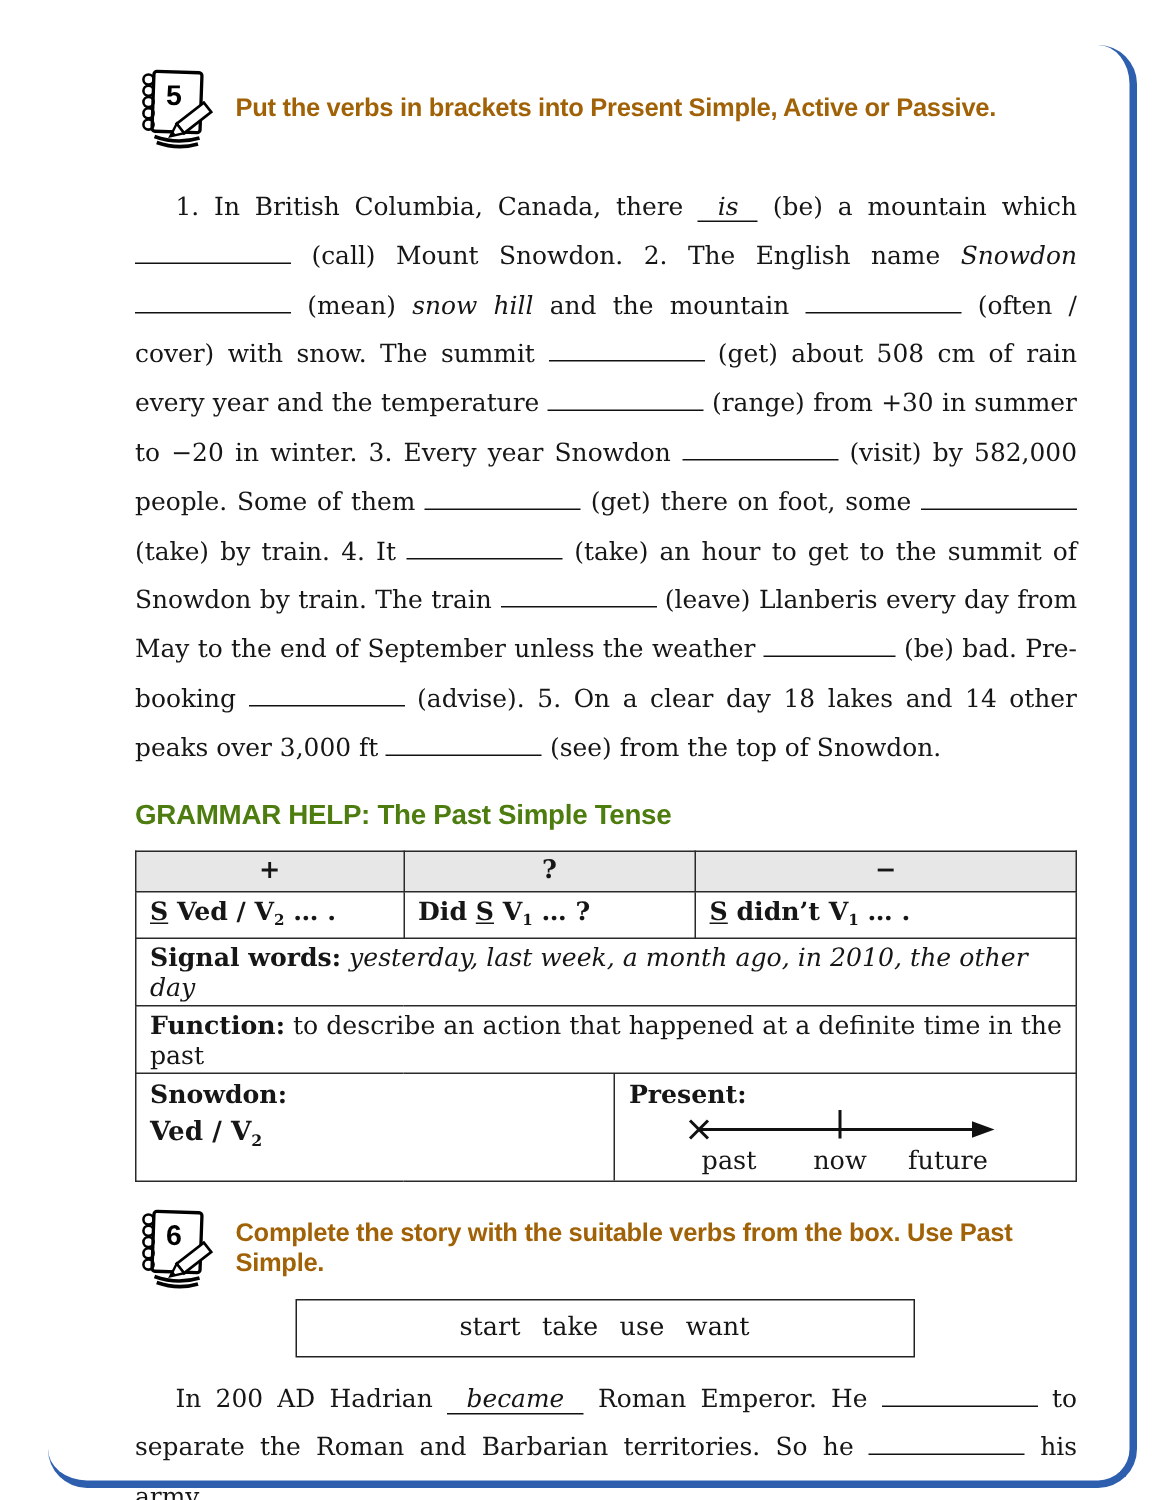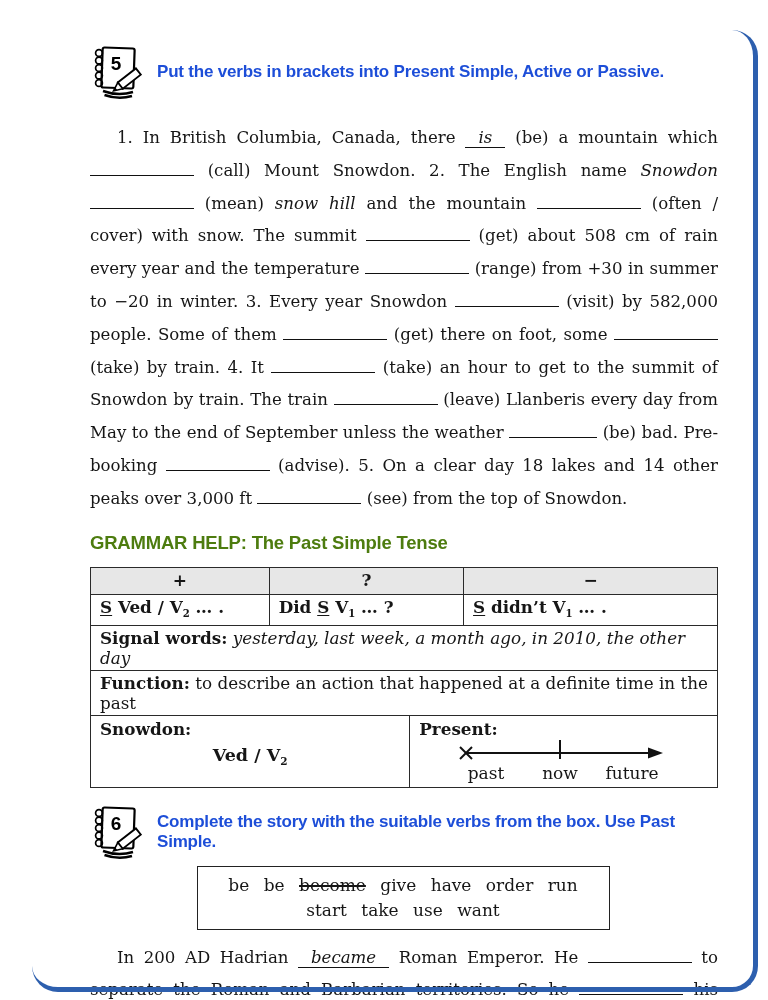--- a/index.html
+++ b/index.html
@@ -12,21 +12,21 @@
     position: absolute; top: 30px; left: 32px; right: 10px; bottom: 8px;
     border-right: 5px solid #2d5fae; border-bottom: 5px solid #2d5fae;
     border-radius: 0 26px 26px 26px; pointer-events: none;
   }
 
   
   .ex-header { display: flex; align-items: center; gap: 13px; }
   .ex-icon { flex: 0 0 auto; width: 56px; height: 56px; }
   .ex-title {
     font-family: "Liberation Sans", sans-serif; font-weight: 700;
-    font-size: 17px; letter-spacing: -0.2px; color: #1d4ed8;
+    font-size: 17px; letter-spacing: -0.2px; color: #a16207;
   }
 
   
   .body-text {
     margin: 22px 0 0 2px; width: 628px; text-align: justify;
     font-size: 16.6px; line-height: 32.8px; text-indent: 27px;
   }
   .story-text { margin-top: 12px; }
 
   .seg-blank { display: inline-block; border-bottom: 1.5px solid #111; height: 0.92em; }
@@ -44,21 +44,21 @@
 
   
   .gtable { width: 628px; margin-left: 2px; border-collapse: collapse; font-size: 16.8px; }
   .gtable td, .gtable th { border: 1.5px solid #2a2a2a; padding: 2px 9px; vertical-align: top; }
   .gtable th { background: #e7e7e7; font-weight: 700; text-align: center; height: 27px; font-size: 17px; }
   .gtable .form-row td { height: 31px; }
   .fs-cell { padding: 0 !important; }
   .fs-wrap { display: flex; width: 100%; }
   .fs-left { width: 51%; border-right: 1.5px solid #2a2a2a; padding: 3px 9px 8px; }
   .fs-right { width: 49%; padding: 3px 9px 2px; }
-  .formula-line { text-align: center; margin-top: 6px; font-size: 17.5px; }
+  .formula-line { text-align: left; margin-top: 6px; font-size: 17.5px; }
 
   .timeline-svg { display: block; margin: 0 auto; }
   .timeline-svg text { font-family: "DejaVu Serif", serif; font-size: 17px; fill: #161616; }
 
   
   .ex6 { margin-top: 16px; }
   .verb-box {
     width: 413px; margin: 6px auto 0; border: 1.6px solid #222;
     text-align: center; font-size: 17px; line-height: 25px; padding: 6px 8px;
     word-spacing: 9px;
@@ -167,20 +167,19 @@
             <rect x="32" y="35" width="23" height="8" fill="#fff" stroke="#000" stroke-width="1.8"></rect>
             <polygon points="32,35 23.5,39 32,43" fill="#fff" stroke="#000" stroke-width="1.6"></polygon>
             <polygon points="27,37.2 23.5,39 27,40.8" fill="#000"></polygon>
           </g>
         </svg>
       </div>
       <h2 class="ex-title">Complete the story with the suitable verbs from the box. Use Past Simple.</h2>
     </div>
 
     <div class="verb-box">
-      <div><span>be be </span><span class="seg-strike">become</span><span> give have order run</span></div>
       <div><span>start take use want</span></div>
     </div>
 
     <p class="body-text story-text"><span>In 200 AD Hadrian </span><span class="seg-answer">became</span><span> Roman Emperor. He </span><span class="seg-blank" style="width: 104px;"></span><span> to separate the Roman and Barbarian territories. So he </span><span class="seg-blank" style="width: 104px;"></span><span> his army</span></p>
   </section>
 
 </div>
 
 </body></html>

